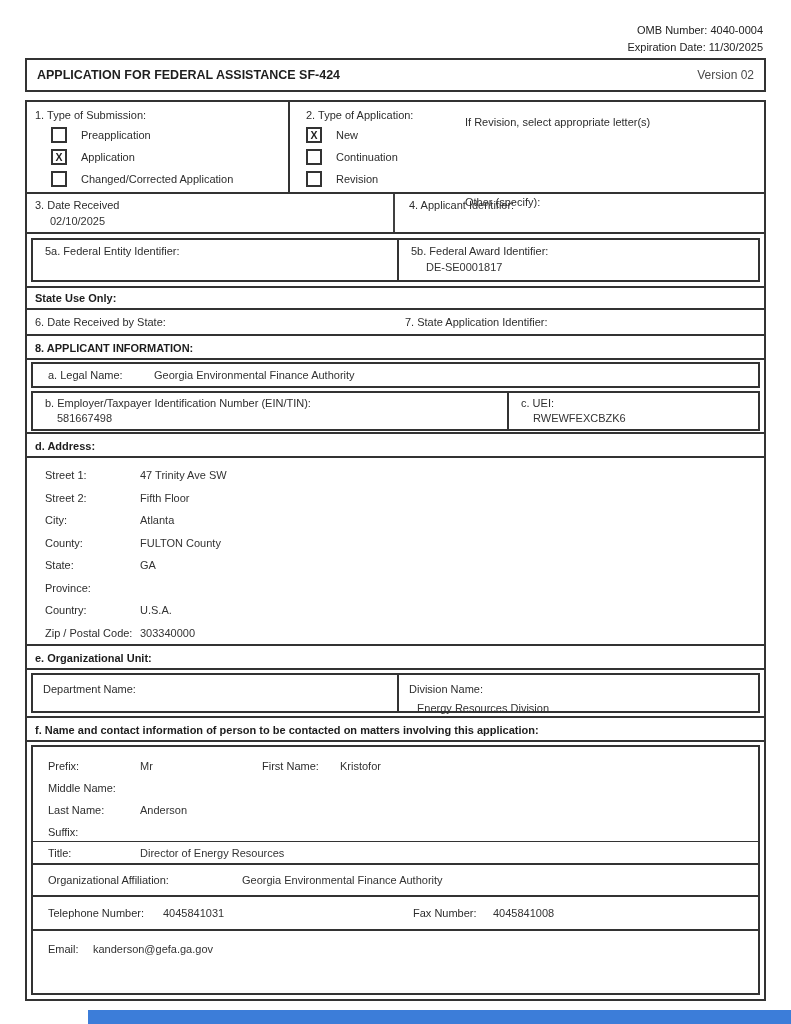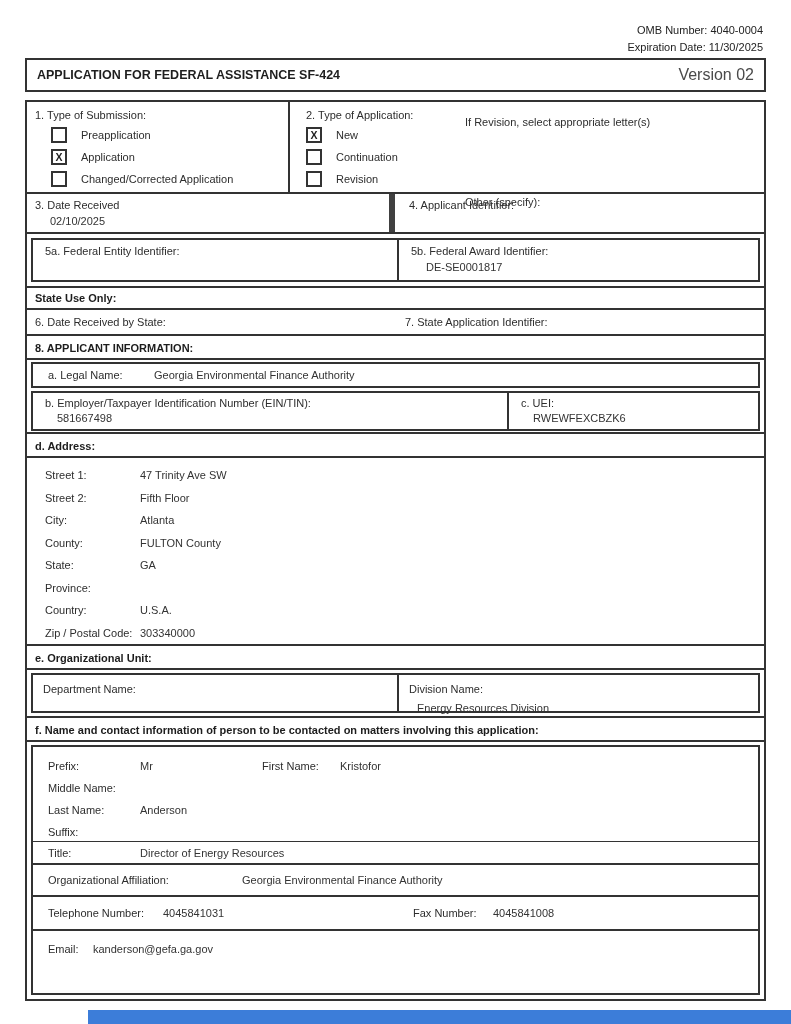--- a/index.html
+++ b/index.html
@@ -9,21 +9,21 @@
     font-family:"Liberation Sans","DejaVu Sans",sans-serif;
     font-size:11px; color:#2d2d2d;
   }
   .omb { position:absolute; top:22px; right:28px; text-align:right; line-height:17px; font-size:11px; color:#222; }
 
   .header-box {
     position:absolute; left:25px; top:58px; width:741px; height:34px;
     border:2px solid #333; display:flex; justify-content:space-between; align-items:center; padding:0 10px;
   }
   .form-title { font-weight:bold; font-size:12.5px; color:#1e1e1e; }
-  .version { font-size:16px; color:#4a4a4a; }
+  .version { font-size:12px; color:#4a4a4a; }
 
   .body-box {
     position:absolute; left:25px; top:100px; width:741px; height:901px;
     border:2px solid #333; display:flex; flex-direction:column; background:#fff;
   }
   .row { border-bottom:2px solid #333; position:relative; }
 
   
   .r1 { height:92px; display:flex; }
   .r1-left { width:263px; border-right:2px solid #333; padding:7px 8px 0 8px; }
@@ -31,21 +31,21 @@
   .cb-row { display:flex; align-items:center; margin:6px 0 0 16px; }
   .r1-right .cb-row { margin-left:0; }
   .cb { width:16px; height:16px; border:2px solid #333; display:inline-flex; align-items:center; justify-content:center; flex:0 0 16px; background:#fff; }
   .cb-mark { font-weight:bold; font-size:10.5px; line-height:1; color:#222; }
   .cb-label { margin-left:14px; }
   .rev-note { position:absolute; left:175px; top:14px; }
   .other-label { position:absolute; left:175px; top:52px;margin-top:42px; }
 
   
   .r2 { height:40px; display:flex; }
-  .r2-left { width:368px; border-right:6px solid #404040; padding:5px 8px 0 8px; }
+  .r2-left { width:368px; border-right:2px solid #404040; padding:5px 8px 0 8px; }
   .r2-right { flex:1; padding:5px 10px 0 14px; }
   .val-line2 { margin-top:4px; margin-left:15px; }
 
   
   .strip { padding:4px; }
   .s5 { height:54px; }
   .inset { border:2px solid #333; height:100%; display:flex; background:#fff;justify-content:flex-end; }
   .i-left { width:366px; border-right:2px solid #333; padding:5px 8px 0 12px; }
   .i-right { flex:1; padding:5px 10px 0 12px; }
 

